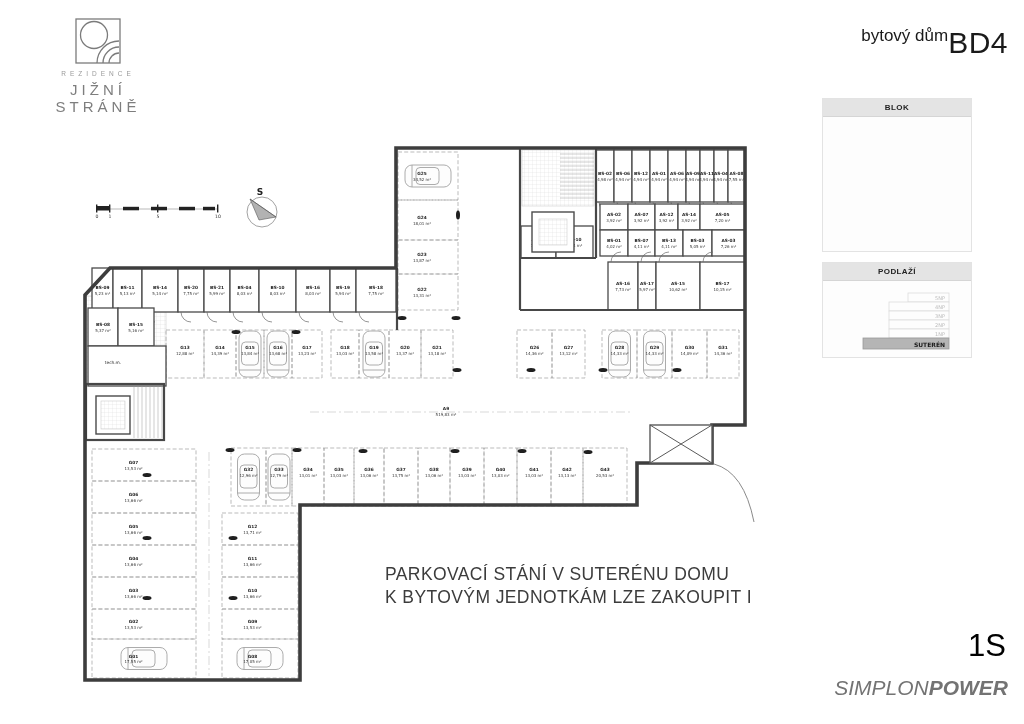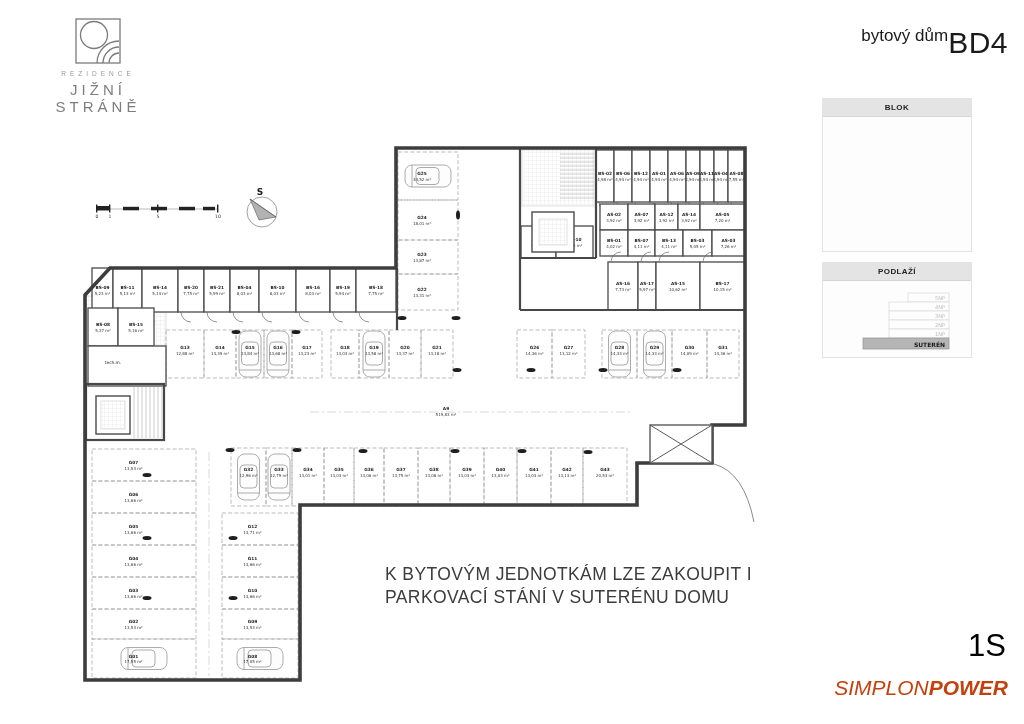--- a/index.html
+++ b/index.html
@@ -24,21 +24,21 @@
   .panel-header{background:#e4e4e4;font-size:8px;font-weight:bold;color:#222;
                 padding:4px 6px;letter-spacing:0.4px;border-bottom:1px solid #d5d5d5;text-align:center;}
   .panel-body{position:relative;}
 
   
   .note{position:absolute;left:385px;top:563px;font-size:17.5px;line-height:23px;
         color:#3c3c3c;letter-spacing:0.4px;}
 
   
   .floor-code{position:absolute;right:18px;top:628px;font-size:31px;color:#000000;}
-  .sp-brand{position:absolute;right:16px;top:676px;font-size:21px;font-style:italic;color:#c2410c;}
+  .sp-brand{position:absolute;right:16px;top:676px;font-size:21px;font-style:italic;color:#737373;}
   .sp-brand .b{font-weight:bold;}
 
   
   svg text{font-family:"DejaVu Sans","Liberation Sans",sans-serif;}
   .wall{fill:none;stroke:#3d3d3d;stroke-width:3.6;stroke-linejoin:miter;}
   .iwall{fill:none;stroke:#474747;stroke-width:2.2;}
   .room{fill:#ffffff;stroke:#4a4a4a;stroke-width:1.3;}
   .stall{fill:none;stroke:#9e9e9e;stroke-width:0.7;stroke-dasharray:4 2.2;}
   .door{fill:none;stroke:#6a6a6a;stroke-width:0.7;}
   .car{fill:#fdfdfd;stroke:#a3a3a3;stroke-width:0.9;}
@@ -507,18 +507,18 @@
       <ellipse cx="588" cy="452" rx="4.5" ry="2" class="pillar"></ellipse>
       <ellipse cx="147" cy="475" rx="4.5" ry="2" class="pillar"></ellipse>
       <ellipse cx="147" cy="538" rx="4.5" ry="2" class="pillar"></ellipse>
       <ellipse cx="147" cy="598" rx="4.5" ry="2" class="pillar"></ellipse>
       <ellipse cx="233" cy="538" rx="4.5" ry="2" class="pillar"></ellipse>
       <ellipse cx="233" cy="598" rx="4.5" ry="2" class="pillar"></ellipse>
     </g>
 </svg>
 
 <div class="note">
+  <div>PARKOVACÍ STÁNÍ V SUTERÉNU DOMU</div>
   <div>K BYTOVÝM JEDNOTKÁM LZE ZAKOUPIT I</div>
-  <div>PARKOVACÍ STÁNÍ V SUTERÉNU DOMU</div>
 </div>
 
 <div class="floor-code">1S</div>
 <div class="sp-brand"><span>SIMPLON</span><span class="b">POWER</span></div>
 
 </body></html>

